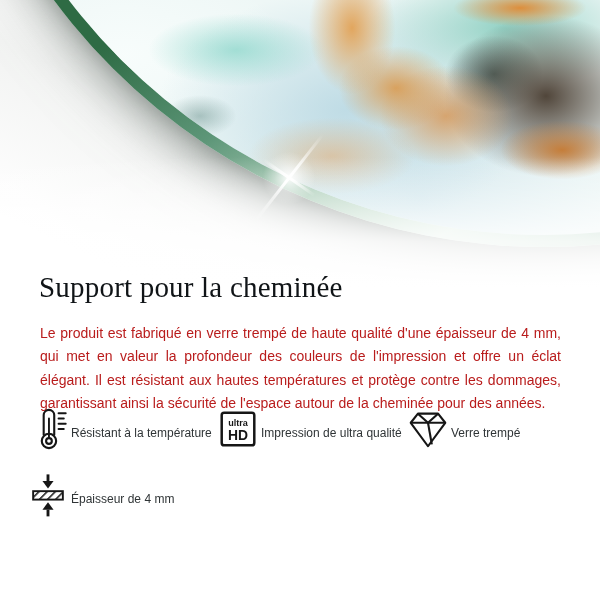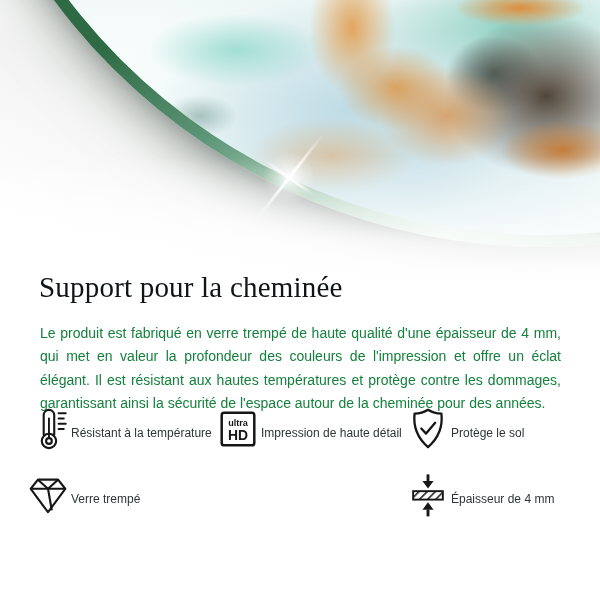--- a/index.html
+++ b/index.html
@@ -81,21 +81,21 @@
   
   .title{
     position:absolute;left:39px;top:222px;width:540px;
     font-family:"Liberation Serif","DejaVu Serif",serif;
     font-weight:400;font-size:29px;line-height:37px;
     color:#101417;letter-spacing:.2px;z-index:5;margin-top:47px;
   }
   .title span{display:block;}
   .lead{
     position:absolute;left:40px;top:308px;width:521px;
-    font-size:14px;line-height:23.4px;color:#15803d;
+    font-size:14px;line-height:23.4px;color:#b91c1c;
     text-align:justify;z-index:5;
   }
 
   
   .features{
     position:absolute;left:25px;top:404px;width:550px;
     display:flex;flex-wrap:wrap;justify-content:space-between;z-index:5;
   }
   .feature{
     width:170px;margin-bottom:16px;
@@ -147,32 +147,23 @@
   </div>
 
   <div class="feature">
     <div class="icon-box">
       <svg width="46" height="46" viewBox="0 0 48 48">
         <rect x="7" y="7" width="34" height="34" rx="2.5" fill="none" stroke="#161616" stroke-width="2.6"></rect>
         <text x="24" y="21" text-anchor="middle" font-family="Liberation Sans, sans-serif" font-size="9.5" font-weight="700" fill="#161616">ultra</text>
         <text x="24" y="35.5" text-anchor="middle" font-family="Liberation Sans, sans-serif" font-size="14.5" font-weight="800" fill="#161616">HD</text>
       </svg>
     </div>
-    <div class="caption">Impression de haute détail</div>
+    <div class="caption">Impression de ultra qualité</div>
   </div>
 
-  <div class="feature">
-    <div class="icon-box">
-      <svg width="46" height="46" viewBox="0 0 48 48" fill="none" stroke="#161616" stroke-width="2.4" stroke-linecap="round" stroke-linejoin="round">
-        <path d="M24 4 C28 6.6 33 8 38 8 C39.4 20 36.8 31.8 24 43 C11.2 31.8 8.6 20 10 8 C15 8 20 6.6 24 4 Z"></path>
-        <path d="M17 23.5 L22 28.8 L31.5 17.5"></path>
-      </svg>
-    </div>
-    <div class="caption">Protège le sol</div>
-  </div>
 
   <div class="feature">
     <div class="icon-box">
       <svg width="46" height="46" viewBox="0 0 48 48" fill="none" stroke="#161616" stroke-width="2.2" stroke-linejoin="round">
         <path d="M13.5 8 H34.5 L42 17.5 L24 42 L6 17.5 Z"></path>
         <path d="M6 17.5 H42"></path>
         <path d="M13.5 8 L24 17.5 L34.5 8"></path>
         <path d="M24 17.5 L28 40"></path>
       </svg>
     </div>

